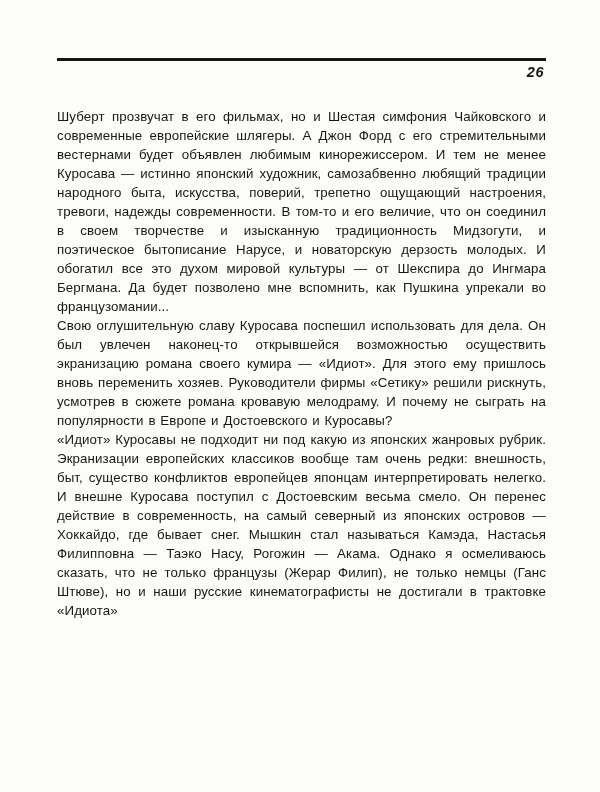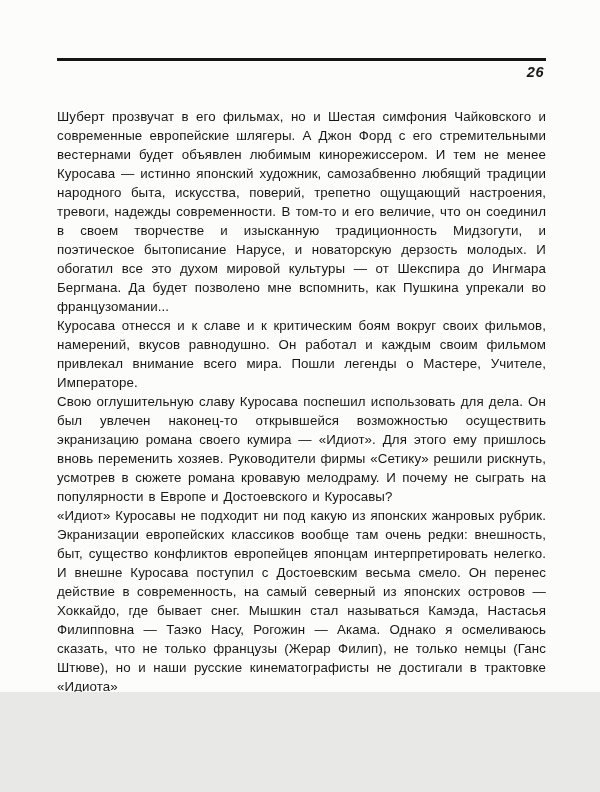--- a/index.html
+++ b/index.html
@@ -3,21 +3,21 @@
 <meta charset="utf-8">
 <style>
   html, body {
     margin: 0;
     padding: 0;
     background: #e8e8e6;
   }
   .page {
     position: relative;
     width: 600px;
-    height: 692px;
+    height: 792px;
     margin: 0 auto;
     background: #fcfcfa;
     overflow: hidden;
     font-family: "Liberation Sans", "DejaVu Sans", sans-serif;
     color: #181816;
   }
   .content {
     position: absolute;
     left: 57px;
     top: 58px;
@@ -56,19 +56,18 @@
 
 <div class="page">
   <div class="content">
 
     <div class="header-rule"></div>
 
     <div class="page-number">26</div>
 
     <div class="body-text">
       <p>Шуберт прозвучат в его фильмах, но и Шестая симфония Чайковского и современные европейские шлягеры. А Джон Форд с его стремительными вестернами будет объявлен любимым кинорежиссером. И тем не менее Куросава — истинно японский художник, самозабвенно любящий традиции народного быта, искусства, поверий, трепетно ощущающий настроения, тревоги, надежды современности. В том-то и его величие, что он соединил в своем творчестве и изысканную традиционность Мидзогути, и поэтическое бытописание Нарусе, и новаторскую дерзость молодых. И обогатил все это духом мировой культуры — от Шекспира до Ингмара Бергмана. Да будет позволено мне вспомнить, как Пушкина упрекали во французомании...</p>
-      <p>Куросава отнесся и к славе и к критическим боям вокруг своих фильмов, намерений, вкусов равнодушно. Он работал и каждым своим фильмом привлекал внимание всего мира. Пошли легенды о Мастере, Учителе, Императоре.</p>
       <p>Свою оглушительную славу Куросава поспешил использовать для дела. Он был увлечен наконец-то открывшейся возможностью осуществить экранизацию романа своего кумира — «Идиот». Для этого ему пришлось вновь переменить хозяев. Руководители фирмы «Сетику» решили рискнуть, усмотрев в сюжете романа кровавую мелодраму. И почему не сыграть на популярности в Европе и Достоевского и Куросавы?</p>
       <p>«Идиот» Куросавы не подходит ни под какую из японских жанровых рубрик. Экранизации европейских классиков вообще там очень редки: внешность, быт, существо конфликтов европейцев японцам интерпретировать нелегко. И внешне Куросава поступил с Достоевским весьма смело. Он перенес действие в современность, на самый северный из японских островов — Хоккайдо, где бывает снег. Мышкин стал называться Камэда, Настасья Филипповна — Таэко Насу, Рогожин — Акама. Однако я осмеливаюсь сказать, что не только французы (Жерар Филип), не только немцы (Ганс Штюве), но и наши русские кинематографисты не достигали в трактовке «Идиота»</p>
     </div>
 
   </div>
 </div>
 
 </body></html>

